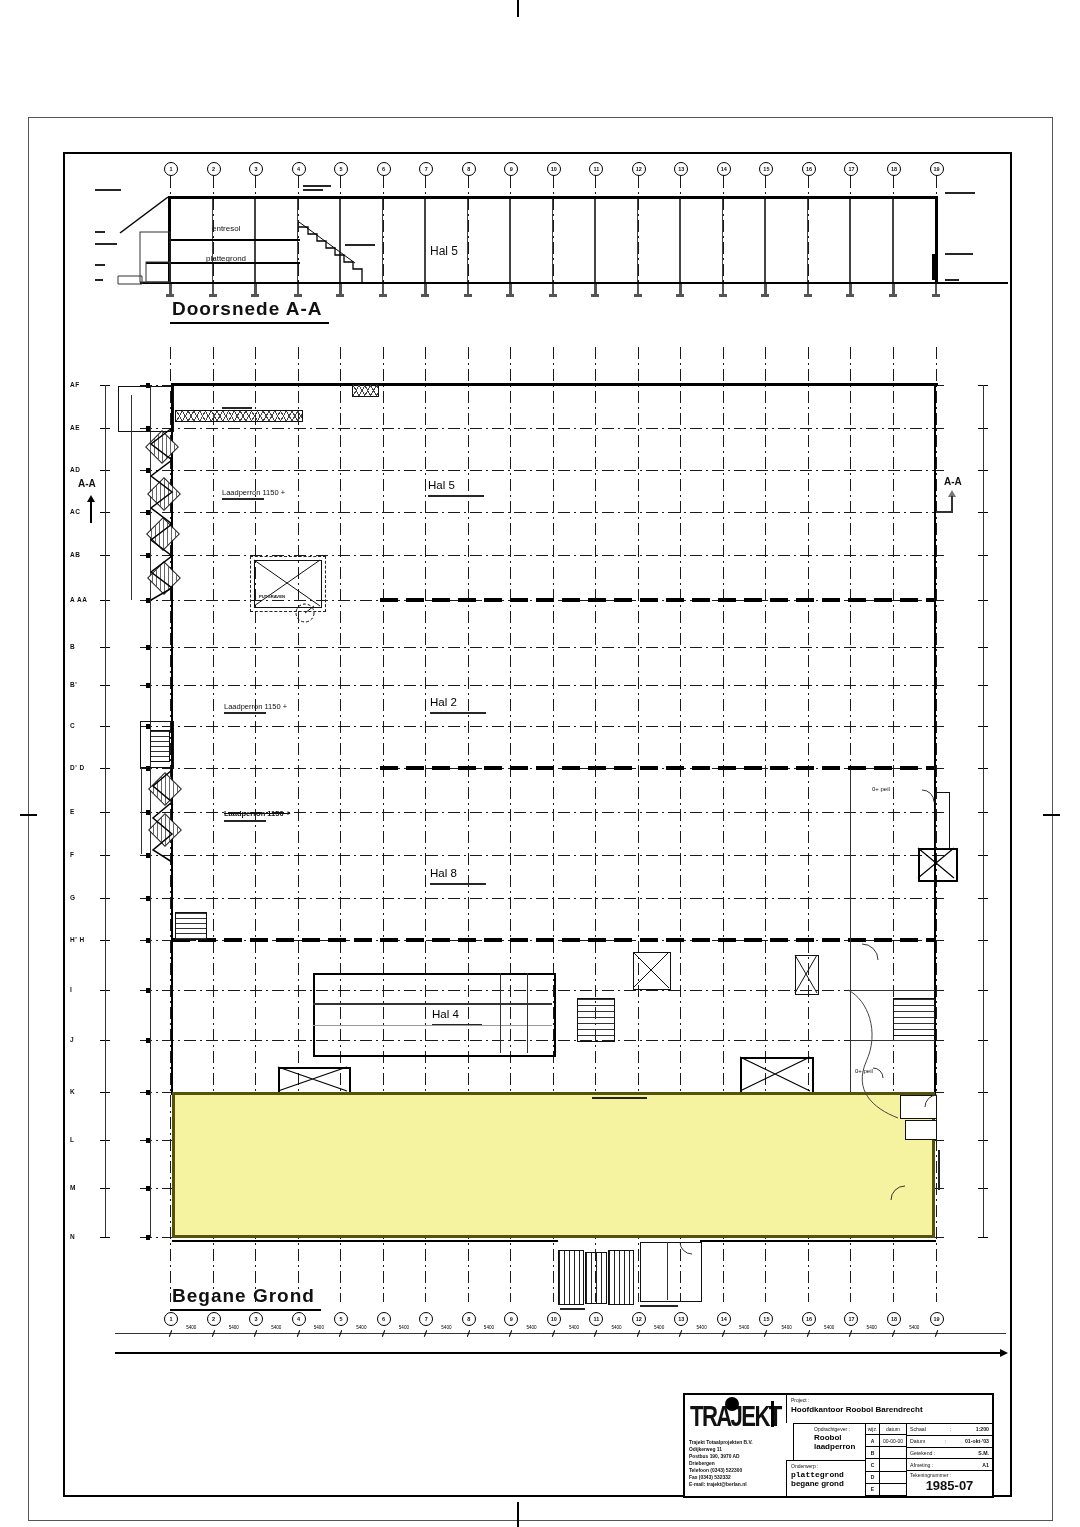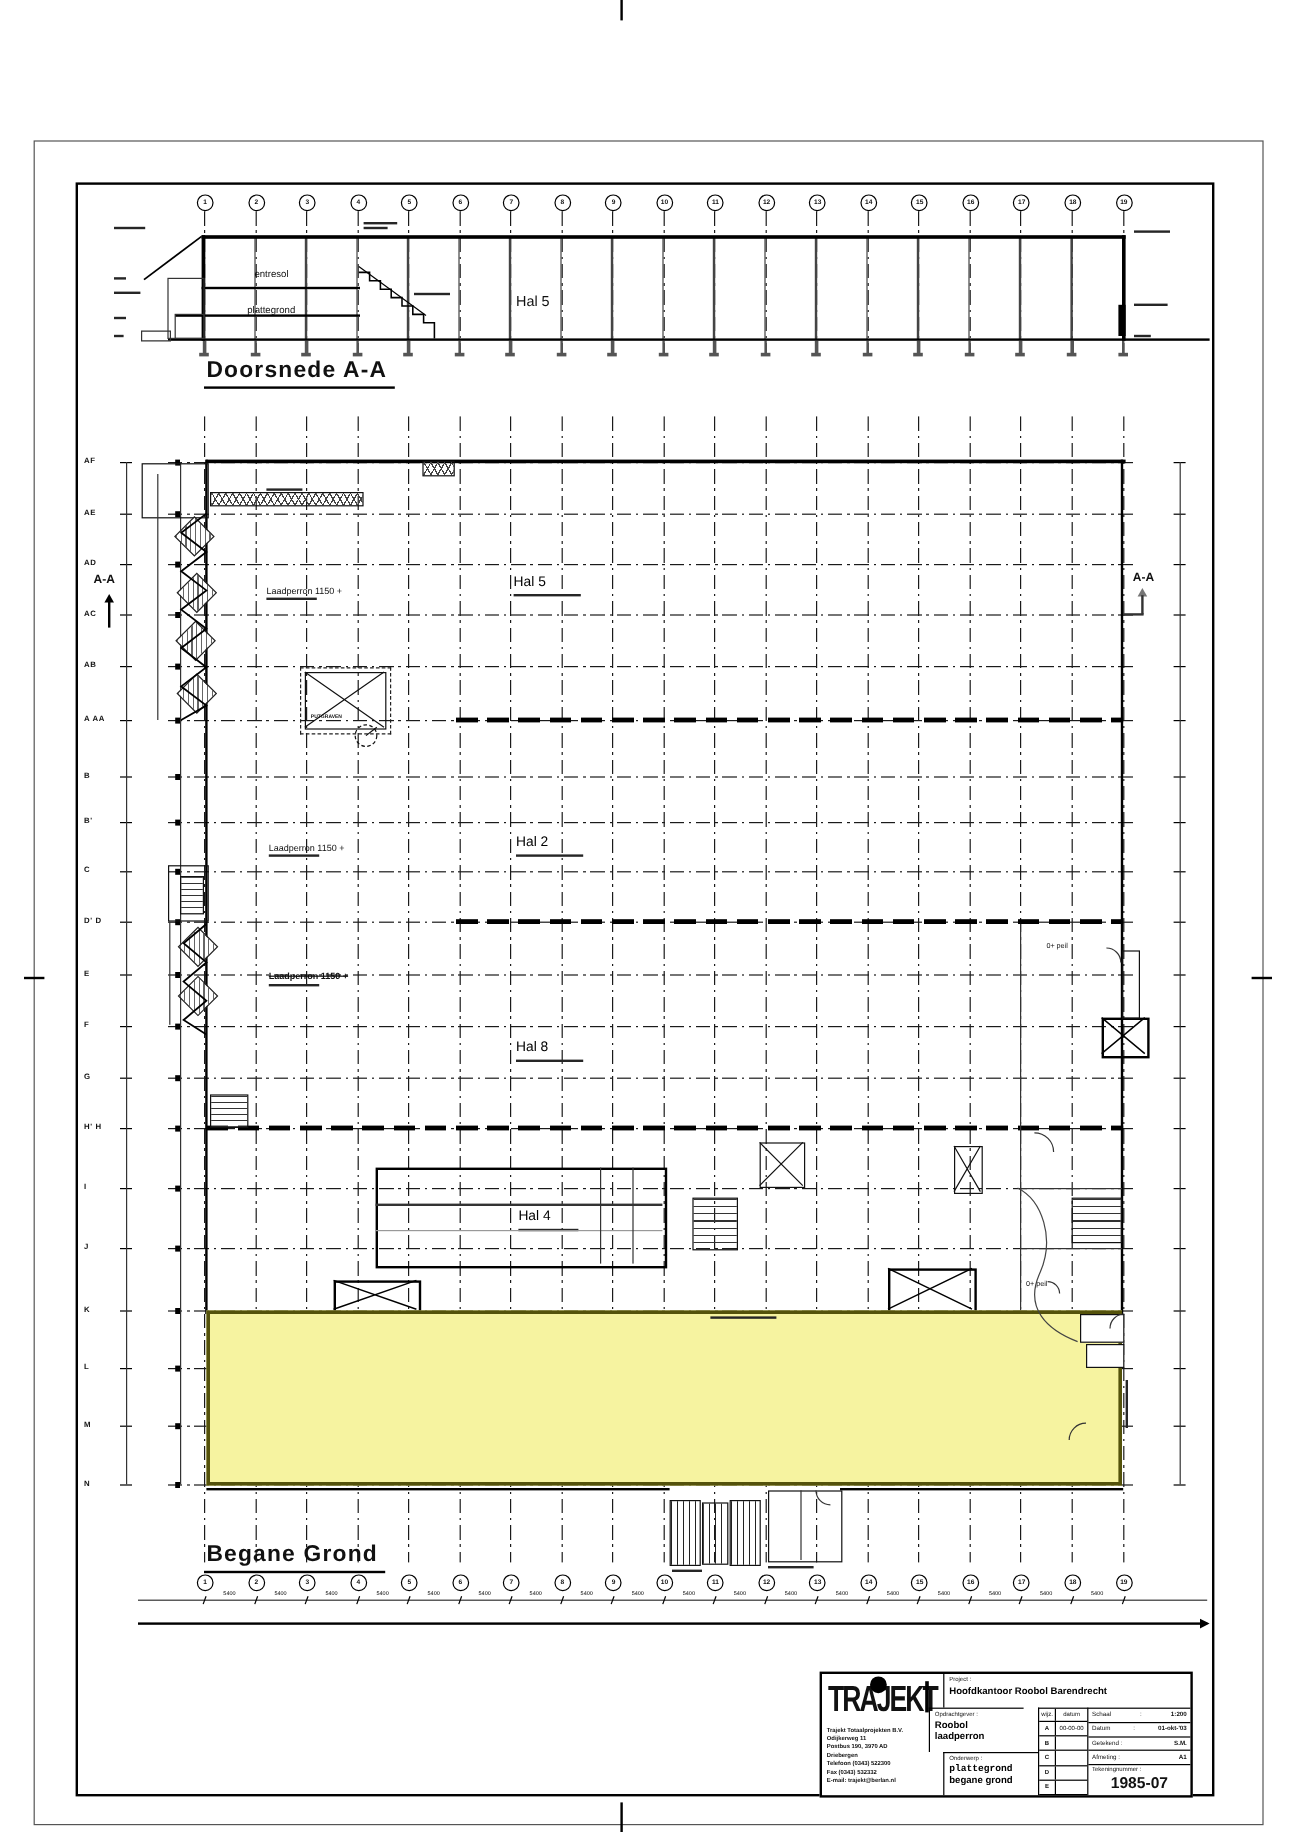--- a/index.html
+++ b/index.html
@@ -521,21 +521,21 @@
           <div>Fax (0343) 532332</div>
           <div>E-mail: trajekt@berlan.nl</div>
         </div>
     </div>
 
     <div class="cell" style="left:101px;top:0;width:206px;height:28px;border-top:none;">
       <div class="lab" style="padding:2px 0 0 4px;">Project :</div>
       <div class="val" style="padding:2px 0 0 4px;">Hoofdkantoor Roobol Barendrecht</div>
     </div>
 
-    <div class="cell" style="left:89px;top:28px;width:79px;height:37px;">
+    <div class="cell" style="left:108px;top:28px;width:79px;height:37px;padding-left:16px;">
       <div class="lab" style="padding:2px 0 0 4px;">Opdrachtgever :</div>
       <div class="val" style="padding:1px 0 0 4px;">Roobol</div>
       <div class="val" style="padding:0 0 0 4px;">laadperron</div>
     </div>
 
     <div class="cell" style="left:101px;top:65px;width:79px;height:36px;">
       <div class="lab" style="padding:2px 0 0 4px;">Onderwerp :</div>
       <div class="val" style="padding:1px 0 0 4px;font-family:Liberation Mono, monospace;">plattegrond</div>
       <div class="val" style="padding:0 0 0 4px;">begane grond</div>
     </div>

